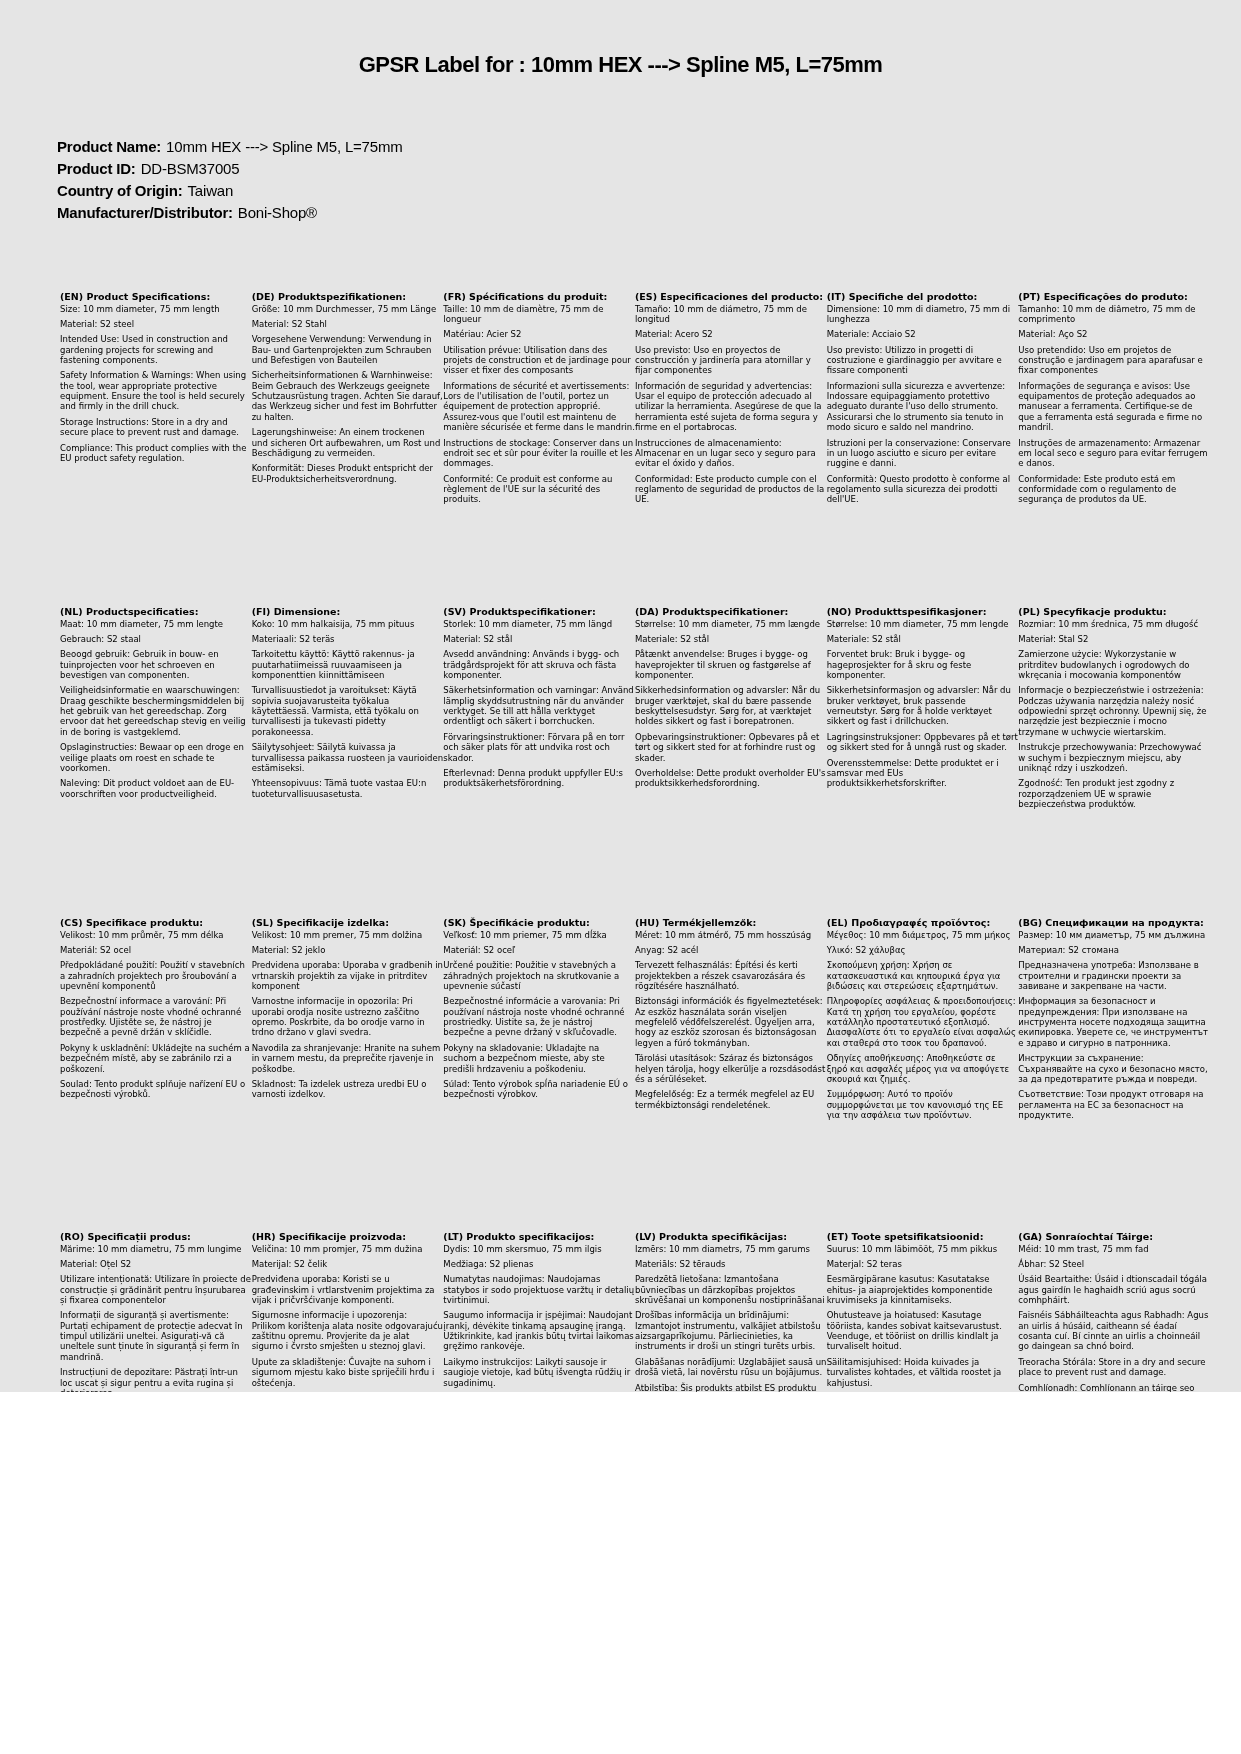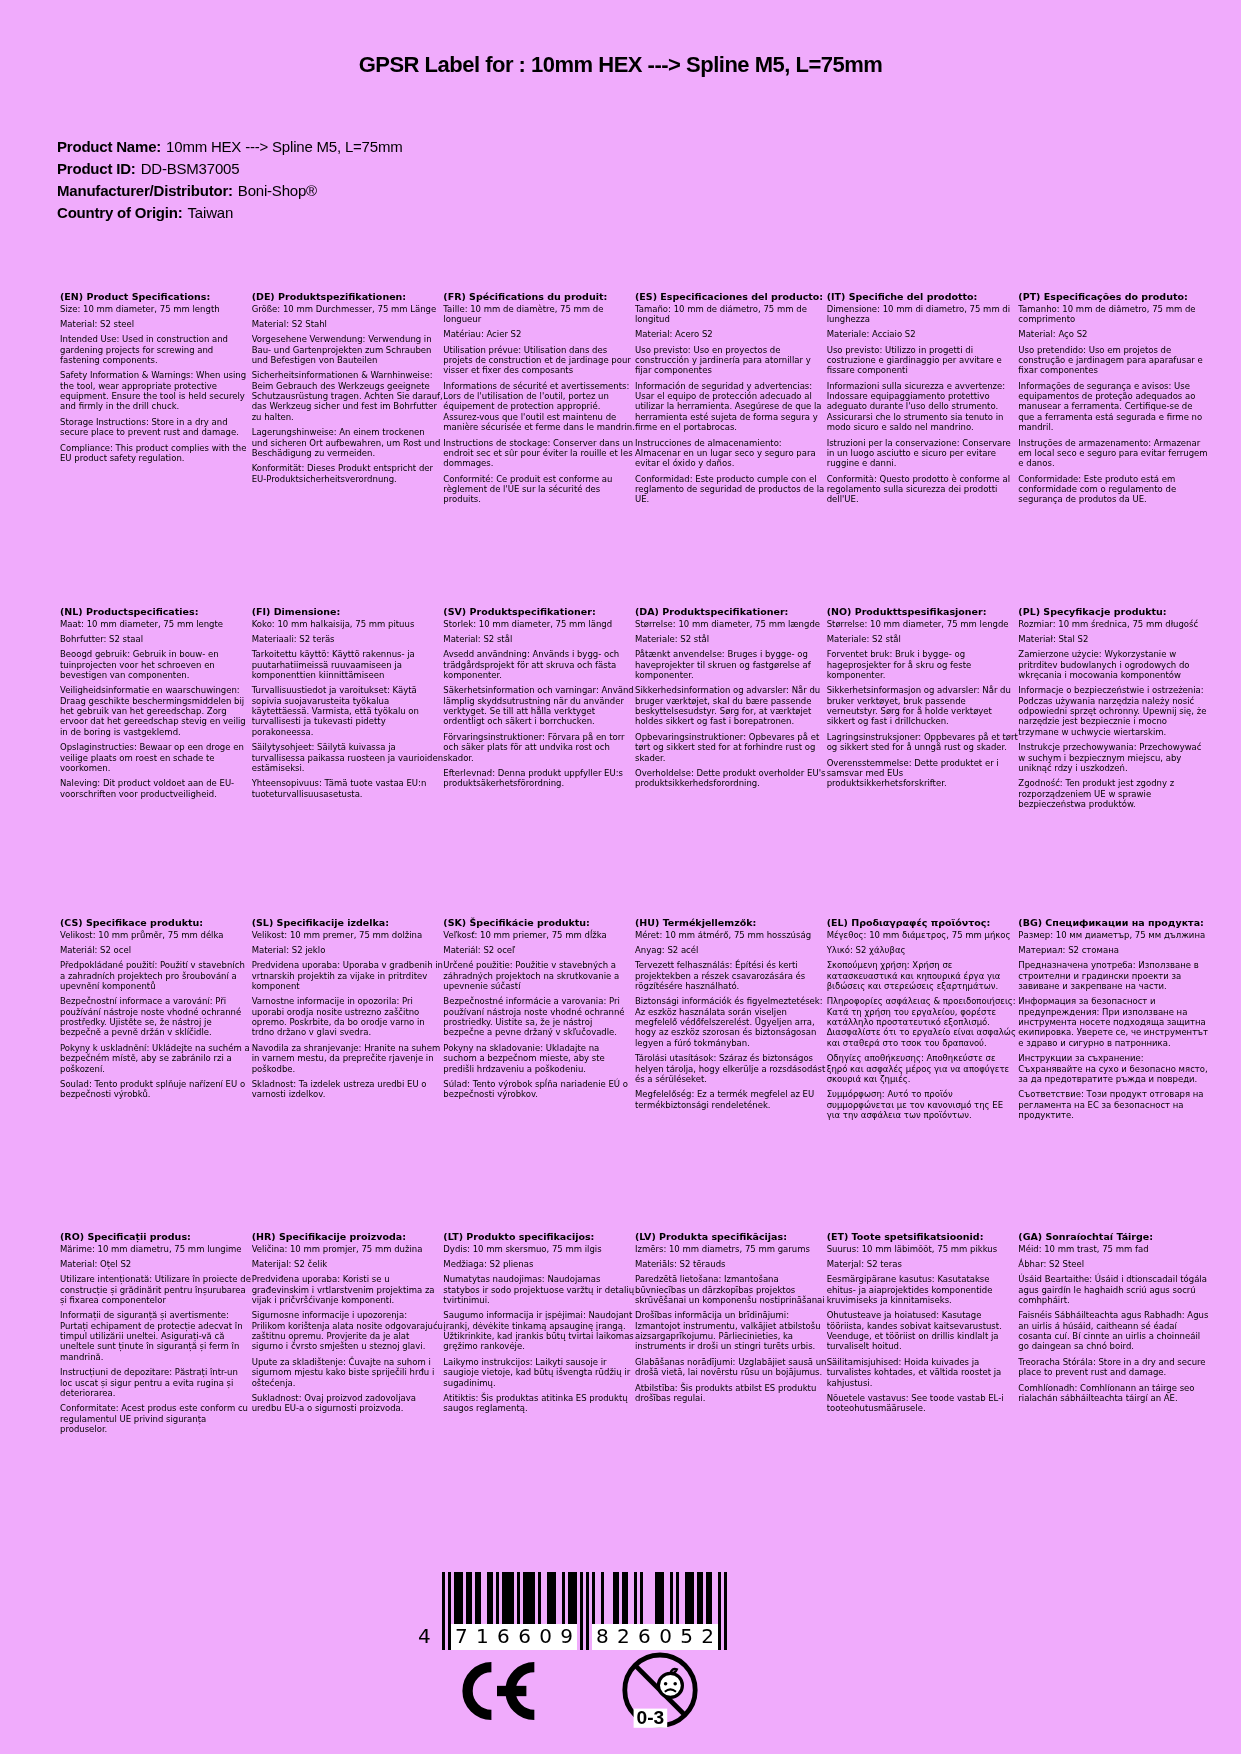--- a/index.html
+++ b/index.html
@@ -1,17 +1,17 @@
 <!DOCTYPE html>
 <html><head>
 <meta charset="utf-8">
 <style>
   html,body { margin:0; padding:0; background:#fff; }
   .page {
-    position:relative; width:1241px; height:1754px; background:#f0abfc; color:#000;
+    position:relative; width:1241px; height:1392px; background:#e5e5e5; color:#000;
     font-family:"Liberation Sans", sans-serif; overflow:hidden;
   }
   .title {
     position:absolute; top:52px; left:0; width:100%; text-align:center;
     font-size:22px; font-weight:bold; letter-spacing:-0.5px;
     font-family:"Liberation Sans", sans-serif;
   }
   .product-info {
     position:absolute; left:57px; top:136px; font-size:15px; line-height:22px;
     letter-spacing:-0.2px;
@@ -48,22 +48,22 @@
 </head>
 <body>
 
 <div class="page">
 
   <div class="title">GPSR Label for : 10mm HEX ---&gt; Spline M5, L=75mm</div>
 
   <div class="product-info">
       <div class="pi-row"><b>Product Name:</b><span>10mm HEX ---&gt; Spline M5, L=75mm</span></div>
       <div class="pi-row"><b>Product ID:</b><span>DD-BSM37005</span></div>
+      <div class="pi-row"><b>Country of Origin:</b><span>Taiwan</span></div>
       <div class="pi-row"><b>Manufacturer/Distributor:</b><span>Boni-Shop®</span></div>
-      <div class="pi-row"><b>Country of Origin:</b><span>Taiwan</span></div>
     </div>
 
   <div class="grid">
       <div class="cell">
         <div class="cell-h">(EN) Product Specifications:</div>
         <p>Size: 10 mm diameter, 75 mm length</p>
         <p>Material: S2 steel</p>
         <p>Intended Use: Used in construction and gardening projects for screwing and fastening components.</p>
         <p>Safety Information &amp; Warnings: When using the tool, wear appropriate protective equipment. Ensure the tool is held securely and firmly in the drill chuck.</p>
         <p>Storage Instructions: Store in a dry and secure place to prevent rust and damage.</p>
@@ -110,21 +110,21 @@
         <p>Tamanho: 10 mm de diâmetro, 75 mm de comprimento</p>
         <p>Material: Aço S2</p>
         <p>Uso pretendido: Uso em projetos de construção e jardinagem para aparafusar e fixar componentes</p>
         <p>Informações de segurança e avisos: Use equipamentos de proteção adequados ao manusear a ferramenta. Certifique-se de que a ferramenta está segurada e firme no mandril.</p>
         <p>Instruções de armazenamento: Armazenar em local seco e seguro para evitar ferrugem e danos.</p>
         <p>Conformidade: Este produto está em conformidade com o regulamento de segurança de produtos da UE.</p>
       </div>
       <div class="cell">
         <div class="cell-h">(NL) Productspecificaties:</div>
         <p>Maat: 10 mm diameter, 75 mm lengte</p>
-        <p>Bohrfutter: S2 staal</p>
+        <p>Gebrauch: S2 staal</p>
         <p>Beoogd gebruik: Gebruik in bouw- en tuinprojecten voor het schroeven en bevestigen van componenten.</p>
         <p>Veiligheidsinformatie en waarschuwingen: Draag geschikte beschermingsmiddelen bij het gebruik van het gereedschap. Zorg ervoor dat het gereedschap stevig en veilig in de boring is vastgeklemd.</p>
         <p>Opslaginstructies: Bewaar op een droge en veilige plaats om roest en schade te voorkomen.</p>
         <p>Naleving: Dit product voldoet aan de EU-voorschriften voor productveiligheid.</p>
       </div>
       <div class="cell">
         <div class="cell-h">(FI) Dimensione:</div>
         <p>Koko: 10 mm halkaisija, 75 mm pituus</p>
         <p>Materiaali: S2 teräs</p>
         <p>Tarkoitettu käyttö: Käyttö rakennus- ja puutarhatiimeissä ruuvaamiseen ja komponenttien kiinnittämiseen</p>

